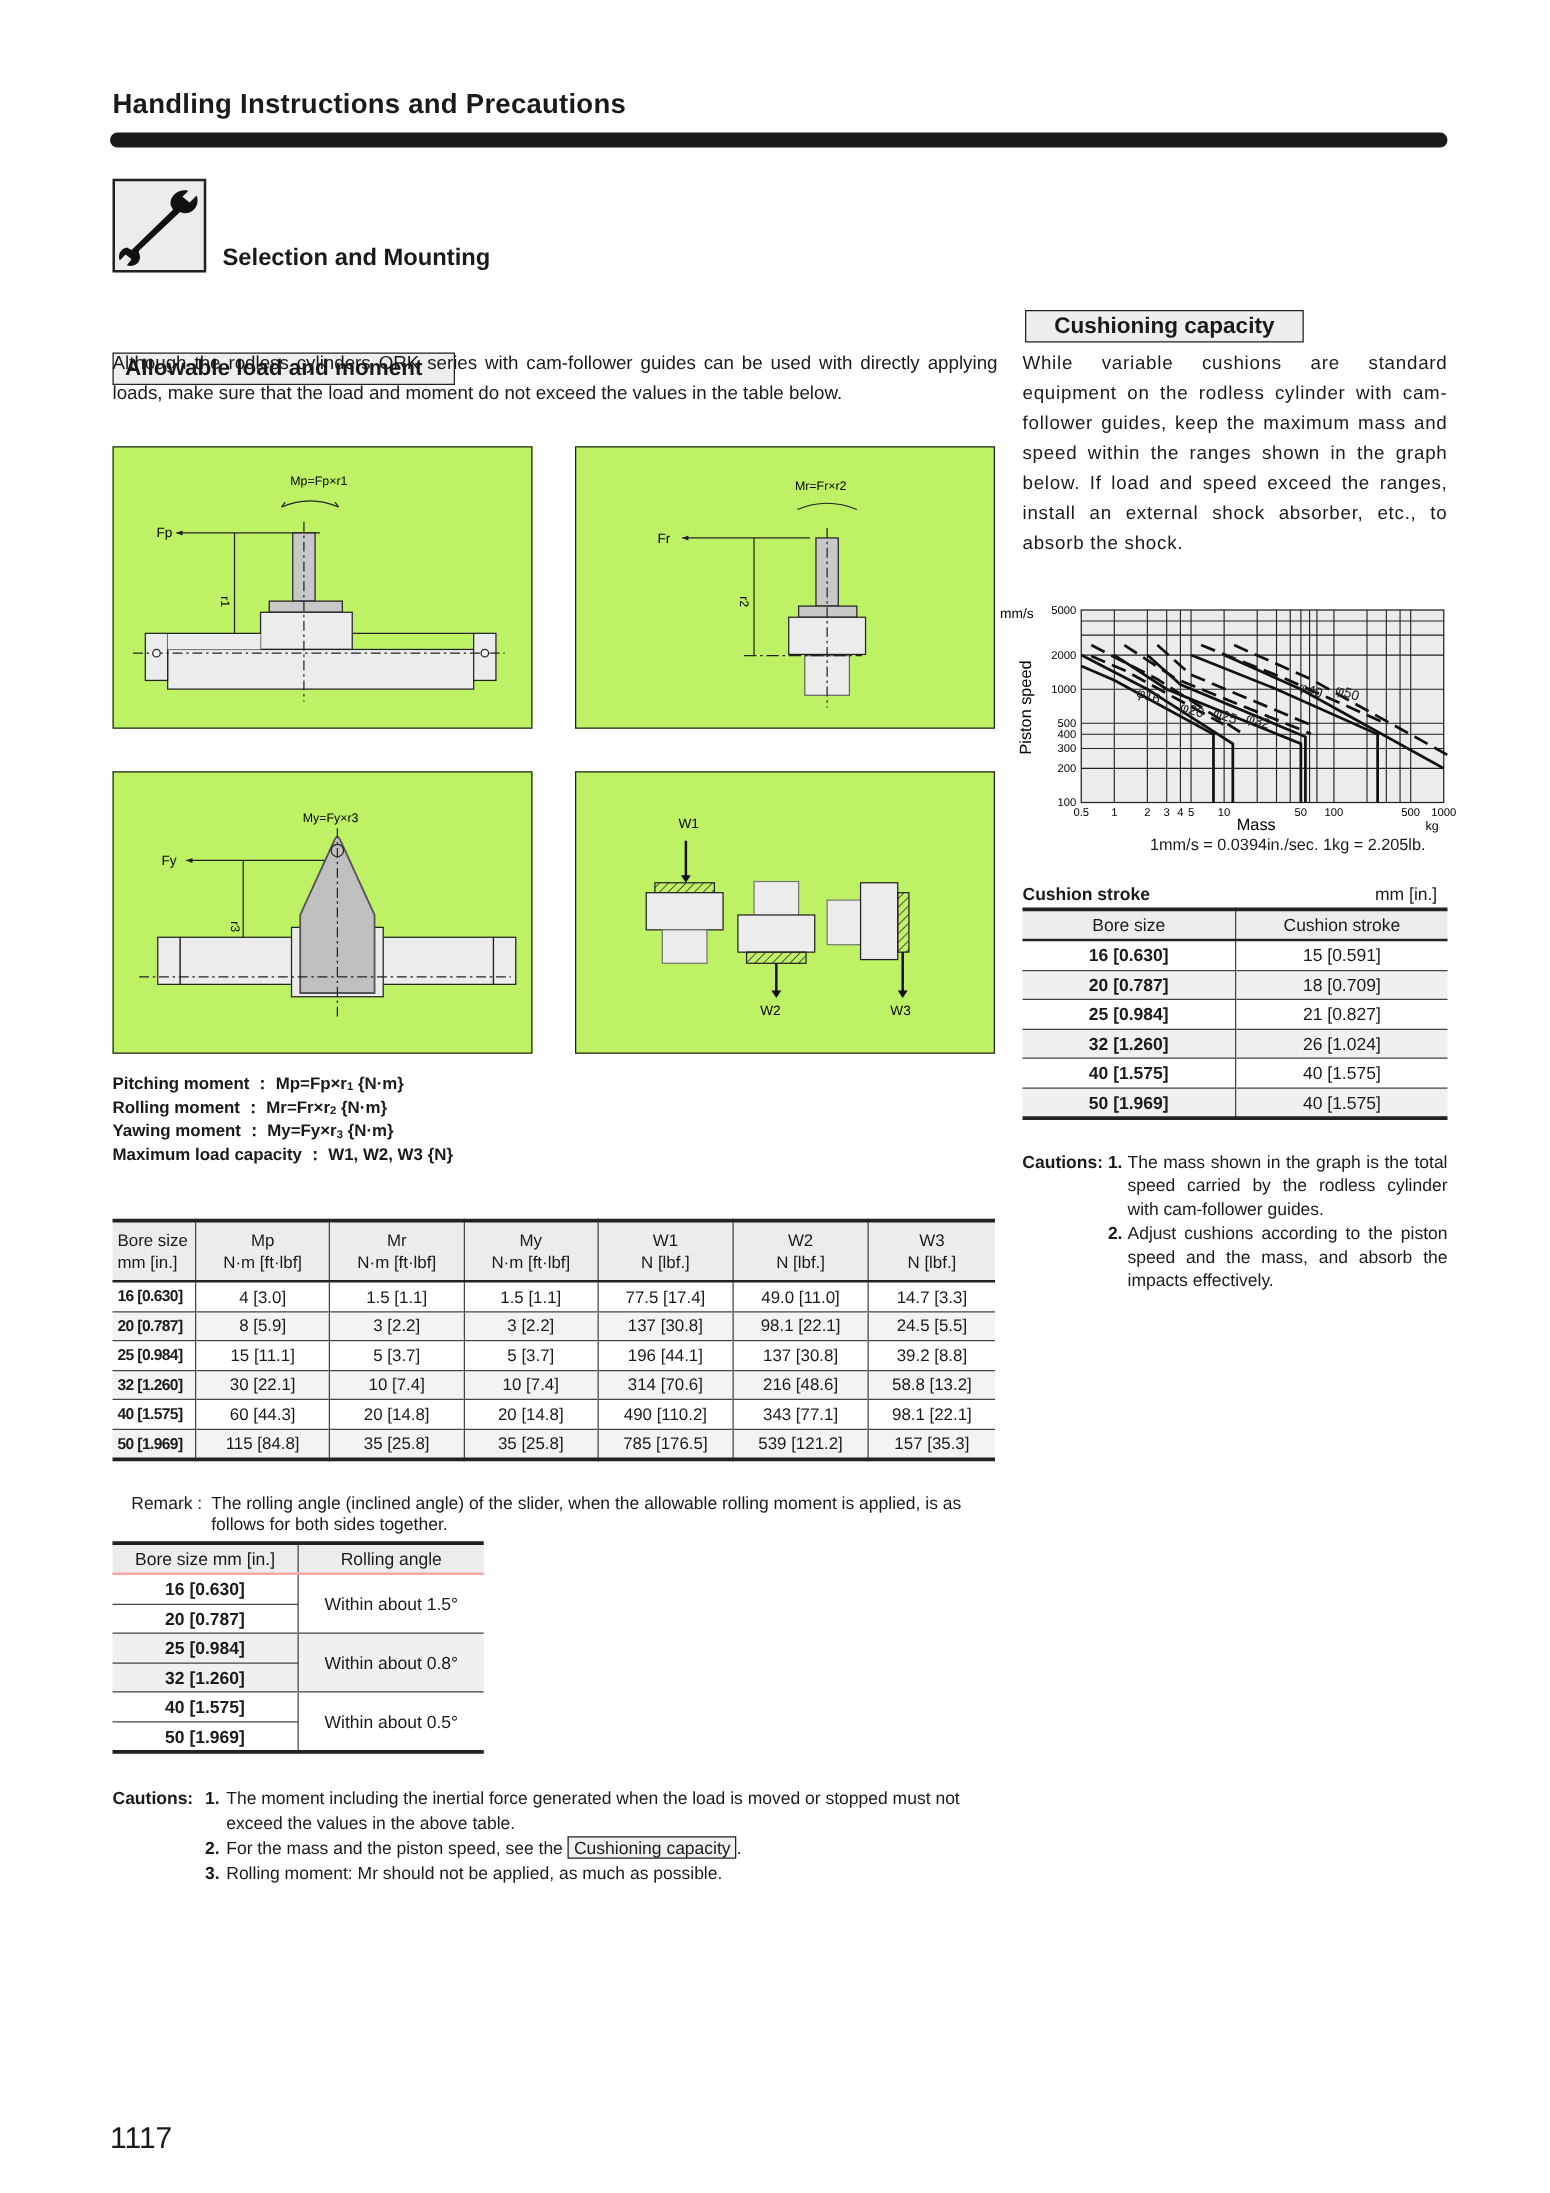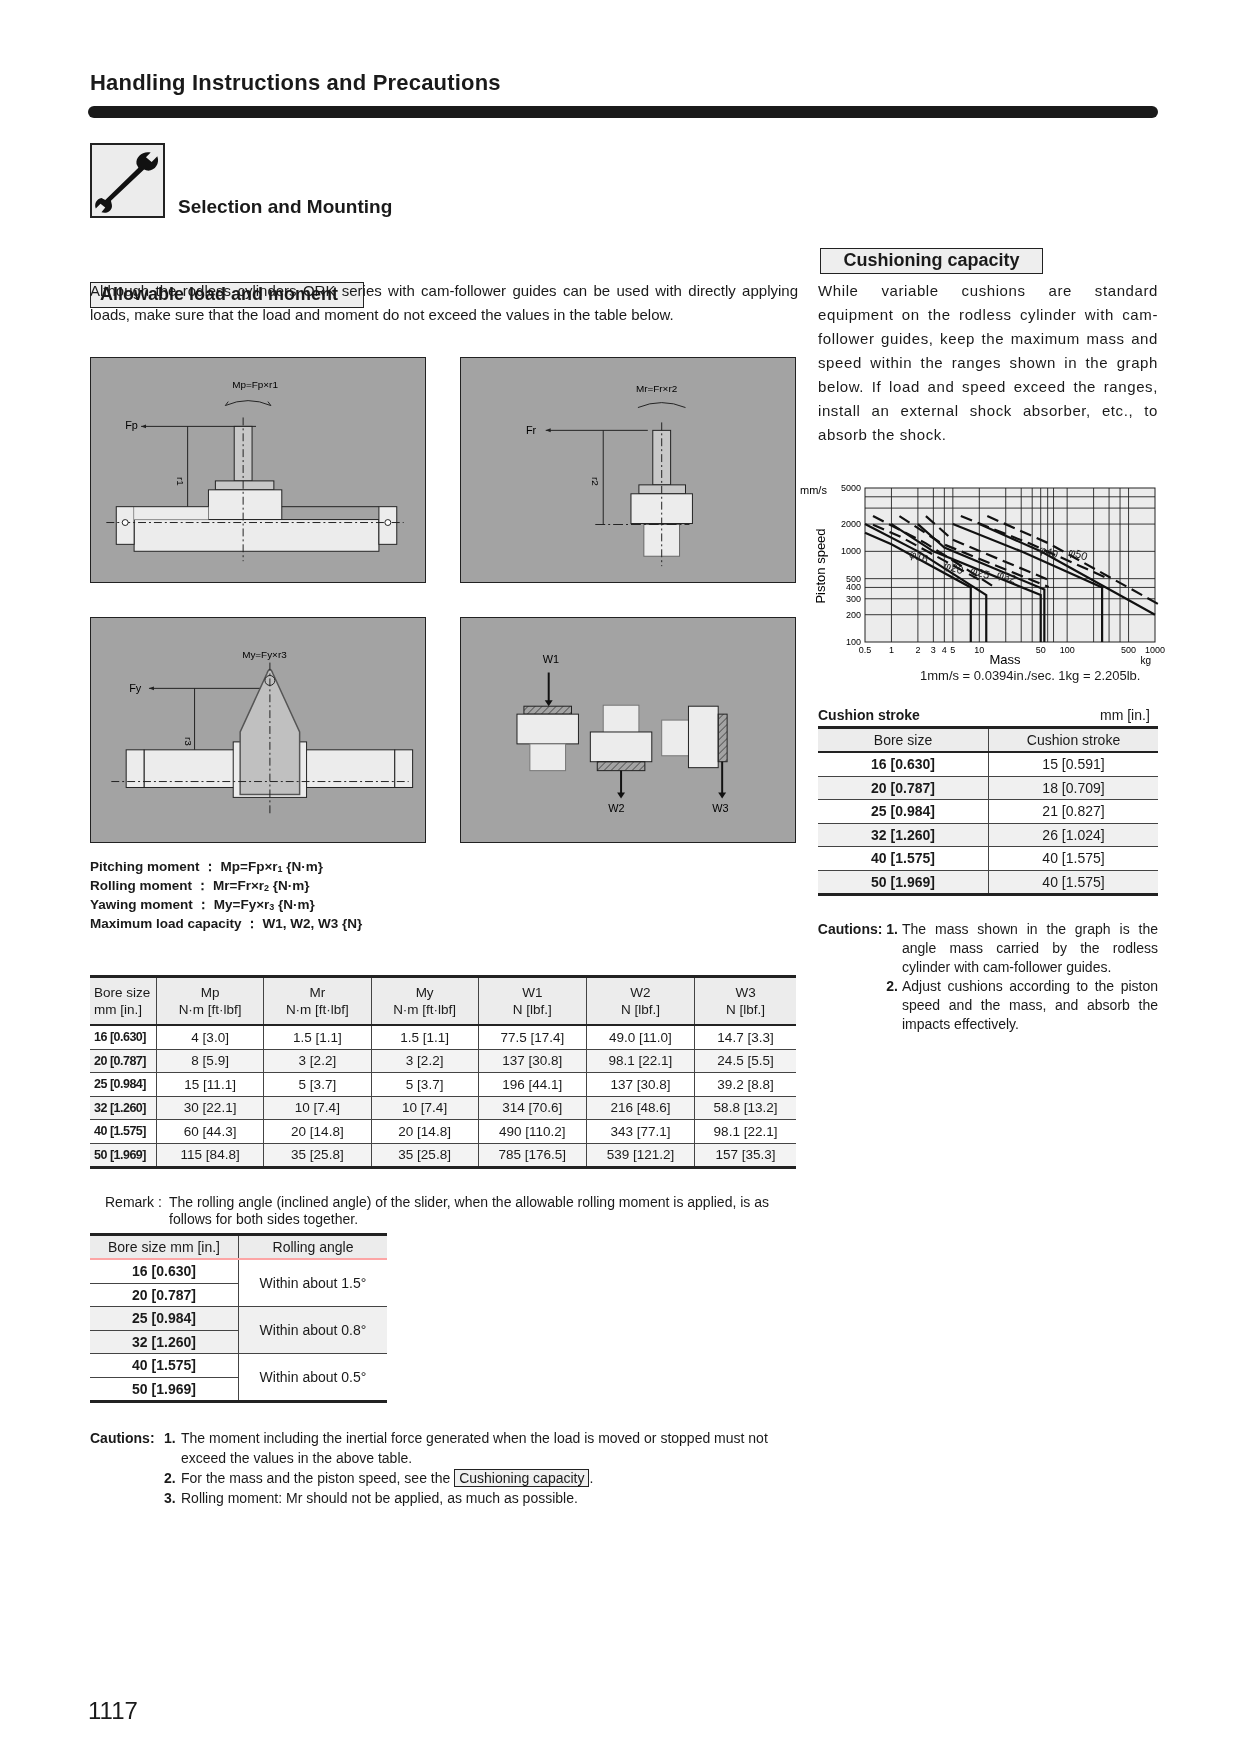--- a/index.html
+++ b/index.html
@@ -4,21 +4,21 @@
 <style>
   html,body{margin:0;padding:0;background:#fff;}
   body{width:1240px;height:1754px;position:relative;font-family:"Liberation Sans",sans-serif;color:#1a1a1a;overflow:hidden;}
   .abs{position:absolute;}
   .page-title{left:90px;top:70px;font-size:22px;font-weight:bold;letter-spacing:0.2px;}
   .title-bar{left:88px;top:106px;width:1070px;height:12px;background:#1a1a1a;border-radius:6px;}
   .icon-box{left:90px;top:143px;width:75px;height:75px;border:2px solid #222;background:#ececec;box-sizing:border-box;}
   .section-title{left:178px;top:196px;font-size:19px;font-weight:bold;}
   .boxed-heading{border:1.5px solid #222;background:#eeeeee;font-weight:bold;font-size:18px;padding:1px 9px;box-sizing:border-box;}
   .para{font-size:15px;line-height:24px;text-align:justify;}
-  .diagram{border:1.5px solid #222;background:#a3a3a3;box-sizing:border-box;text-decoration:underline;}
+  .diagram{border:1.5px solid #222;background:#bef264;box-sizing:border-box;text-decoration:underline;}
   .diagram svg{width:100%;height:100%;display:block;}
   .legend-lines{left:90px;top:858px;font-size:13.5px;font-weight:bold;line-height:18px;}
   .legend-lines sub{font-size:9px;vertical-align:baseline;position:relative;top:1px;font-weight:bold;}
   table{border-collapse:collapse;}
   .main-table{left:90px;top:975px;width:706px;font-size:13.5px;}
   .main-table th{font-weight:normal;background:#ececec;line-height:17px;padding:6px 2px;border-left:1px solid #444;text-align:center;}
   .main-table th:first-child{border-left:none;text-align:left;padding-left:4px;}
   .main-table td{border-left:1px solid #444;border-top:1px solid #444;text-align:center;height:22.5px;padding:0;}
   .main-table td:first-child{border-left:none;font-weight:bold;font-size:12.5px;text-align:left;padding-left:4px;letter-spacing:-0.5px;}
   .main-table thead tr{border-top:3px solid #222;border-bottom:2px solid #222;}
@@ -416,21 +416,21 @@
       <tr>
         <td>50 [1.969]</td>
         <td>40 [1.575]</td>
       </tr>
     </tbody>
 </table>
 
 <div class="abs cautions-right">
   <div class="cr-row">
     <span class="cr-label"><span>Cautions:</span> <span>1.</span></span>
-    <span class="cr-text">The mass shown in the graph is the angle mass carried by the rodless cylinder with cam-follower guides.</span>
+    <span class="cr-text">The mass shown in the graph is the total speed carried by the rodless cylinder with cam-follower guides.</span>
   </div>
   <div class="cr-row">
     <span class="cr-label">2.</span>
     <span class="cr-text">Adjust cushions according to the piston speed and the mass, and absorb the impacts effectively.</span>
   </div>
 </div>
 
 <div class="abs page-num">1117</div>
 
 </body></html>

